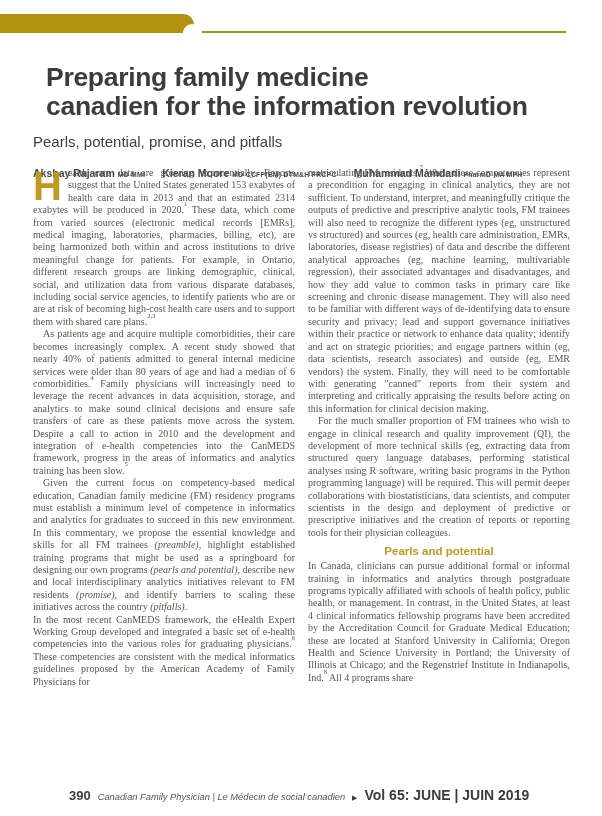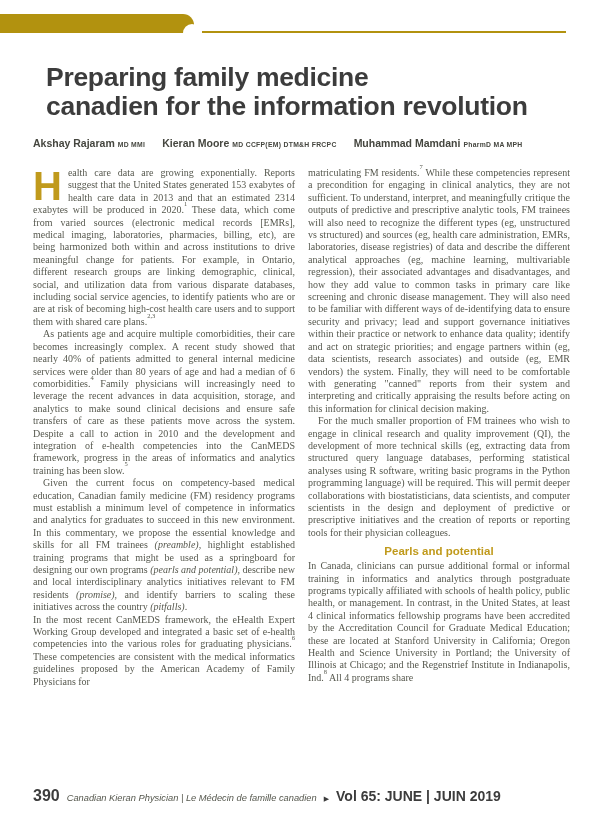--- a/index.html
+++ b/index.html
@@ -83,37 +83,38 @@
     color:var(--gold-bright);
     margin:3px 6px 0 0;
   }
   sup{font-size:6.5px;line-height:0;position:relative;top:-3px;}
   
   .footer{
     position:absolute;left:33px;top:787px;width:537px;
     display:flex;align-items:baseline;gap:7px;white-space:nowrap;
     font-family:"Liberation Sans",sans-serif;
   }
-  .page-num{font-weight:bold;font-size:16px;color:var(--ink);}
+  .page-num{font-weight:bold;font-size:13px;color:var(--ink);margin-left:36px;}
   .journal{font-style:italic;font-size:9.3px;color:#55574d;}
   .arrow{font-size:7px;color:var(--ink);}
   .vol{font-weight:bold;font-size:14px;color:var(--ink);}
 </style>
 </head>
 <body>
 
 <div class="page">
 
   <div class="banner">
     <span class="kicker">COMMENTARY</span>
   </div>
   <div class="banner-line"></div>
 
   <div class="header">
     <h1 class="title"><span>Preparing family medicine</span><br><span>canadien for the information revolution</span></h1>
+    <p class="subtitle">Pearls, potential, promise, and pitfalls</p>
     <div class="authors">
       <span>
         <span class="author-name">Akshay Rajaram</span><span class="author-cred">MD MMI</span>
       </span>
       <span>
         <span class="author-name">Kieran Moore</span><span class="author-cred">MD CCFP(EM) DTM&amp;H FRCPC</span>
       </span>
       <span>
         <span class="author-name">Muhammad Mamdani</span><span class="author-cred">PharmD MA MPH</span>
       </span>
@@ -130,18 +131,18 @@
     <div class="col">
       <p>matriculating FM residents.<sup>7</sup> While these competencies represent a precondition for engaging in clinical analytics, they are not sufficient. To understand, interpret, and meaningfully critique the outputs of predictive and prescriptive analytic tools, FM trainees will also need to recognize the different types (eg, unstructured vs structured) and sources (eg, health care administration, EMRs, laboratories, disease registries) of data and describe the different analytical approaches (eg, machine learning, multivariable regression), their associated advantages and disadvantages, and how they add value to common tasks in primary care like screening and chronic disease management. They will also need to be familiar with different ways of de-identifying data to ensure security and privacy; lead and support governance initiatives within their practice or network to enhance data quality; identify and act on strategic priorities; and engage partners within (eg, data scientists, research associates) and outside (eg, EMR vendors) the system. Finally, they will need to be comfortable with generating "canned" reports from their system and interpreting and critically appraising the results before acting on this information for clinical decision making.</p>
       <p class="indent">For the much smaller proportion of FM trainees who wish to engage in clinical research and quality improvement (QI), the development of more technical skills (eg, extracting data from structured query language databases, performing statistical analyses using R software, writing basic programs in the Python programming language) will be required. This will permit deeper collaborations with biostatisticians, data scientists, and computer scientists in the design and deployment of predictive or prescriptive initiatives and the creation of reports or reporting tools for their physician colleagues.</p>
       <h2 class="section-heading">Pearls and potential</h2>
       <p>In Canada, clinicians can pursue additional formal or informal training in informatics and analytics through postgraduate programs typically affiliated with schools of health policy, public health, or management. In contrast, in the United States, at least 4 clinical informatics fellowship programs have been accredited by the Accreditation Council for Graduate Medical Education; these are located at Stanford University in California; Oregon Health and Science University in Portland; the University of Illinois at Chicago; and the Regenstrief Institute in Indianapolis, Ind.<sup>8</sup> All 4 programs share</p>
     </div>
   </div>
 
   <div class="footer">
     <span class="page-num">390</span>
-    <span class="journal">Canadian Kieran Physician | Le Médecin de famille canadien</span>
+    <span class="journal">Canadian Family Physician | Le Médecin de social canadien</span>
     <span class="arrow">▶</span>
     <span class="vol"><span>Vol 65:</span> <span>JUNE | JUIN 2019</span></span>
   </div>
 
 </div>
 
 </body></html>

